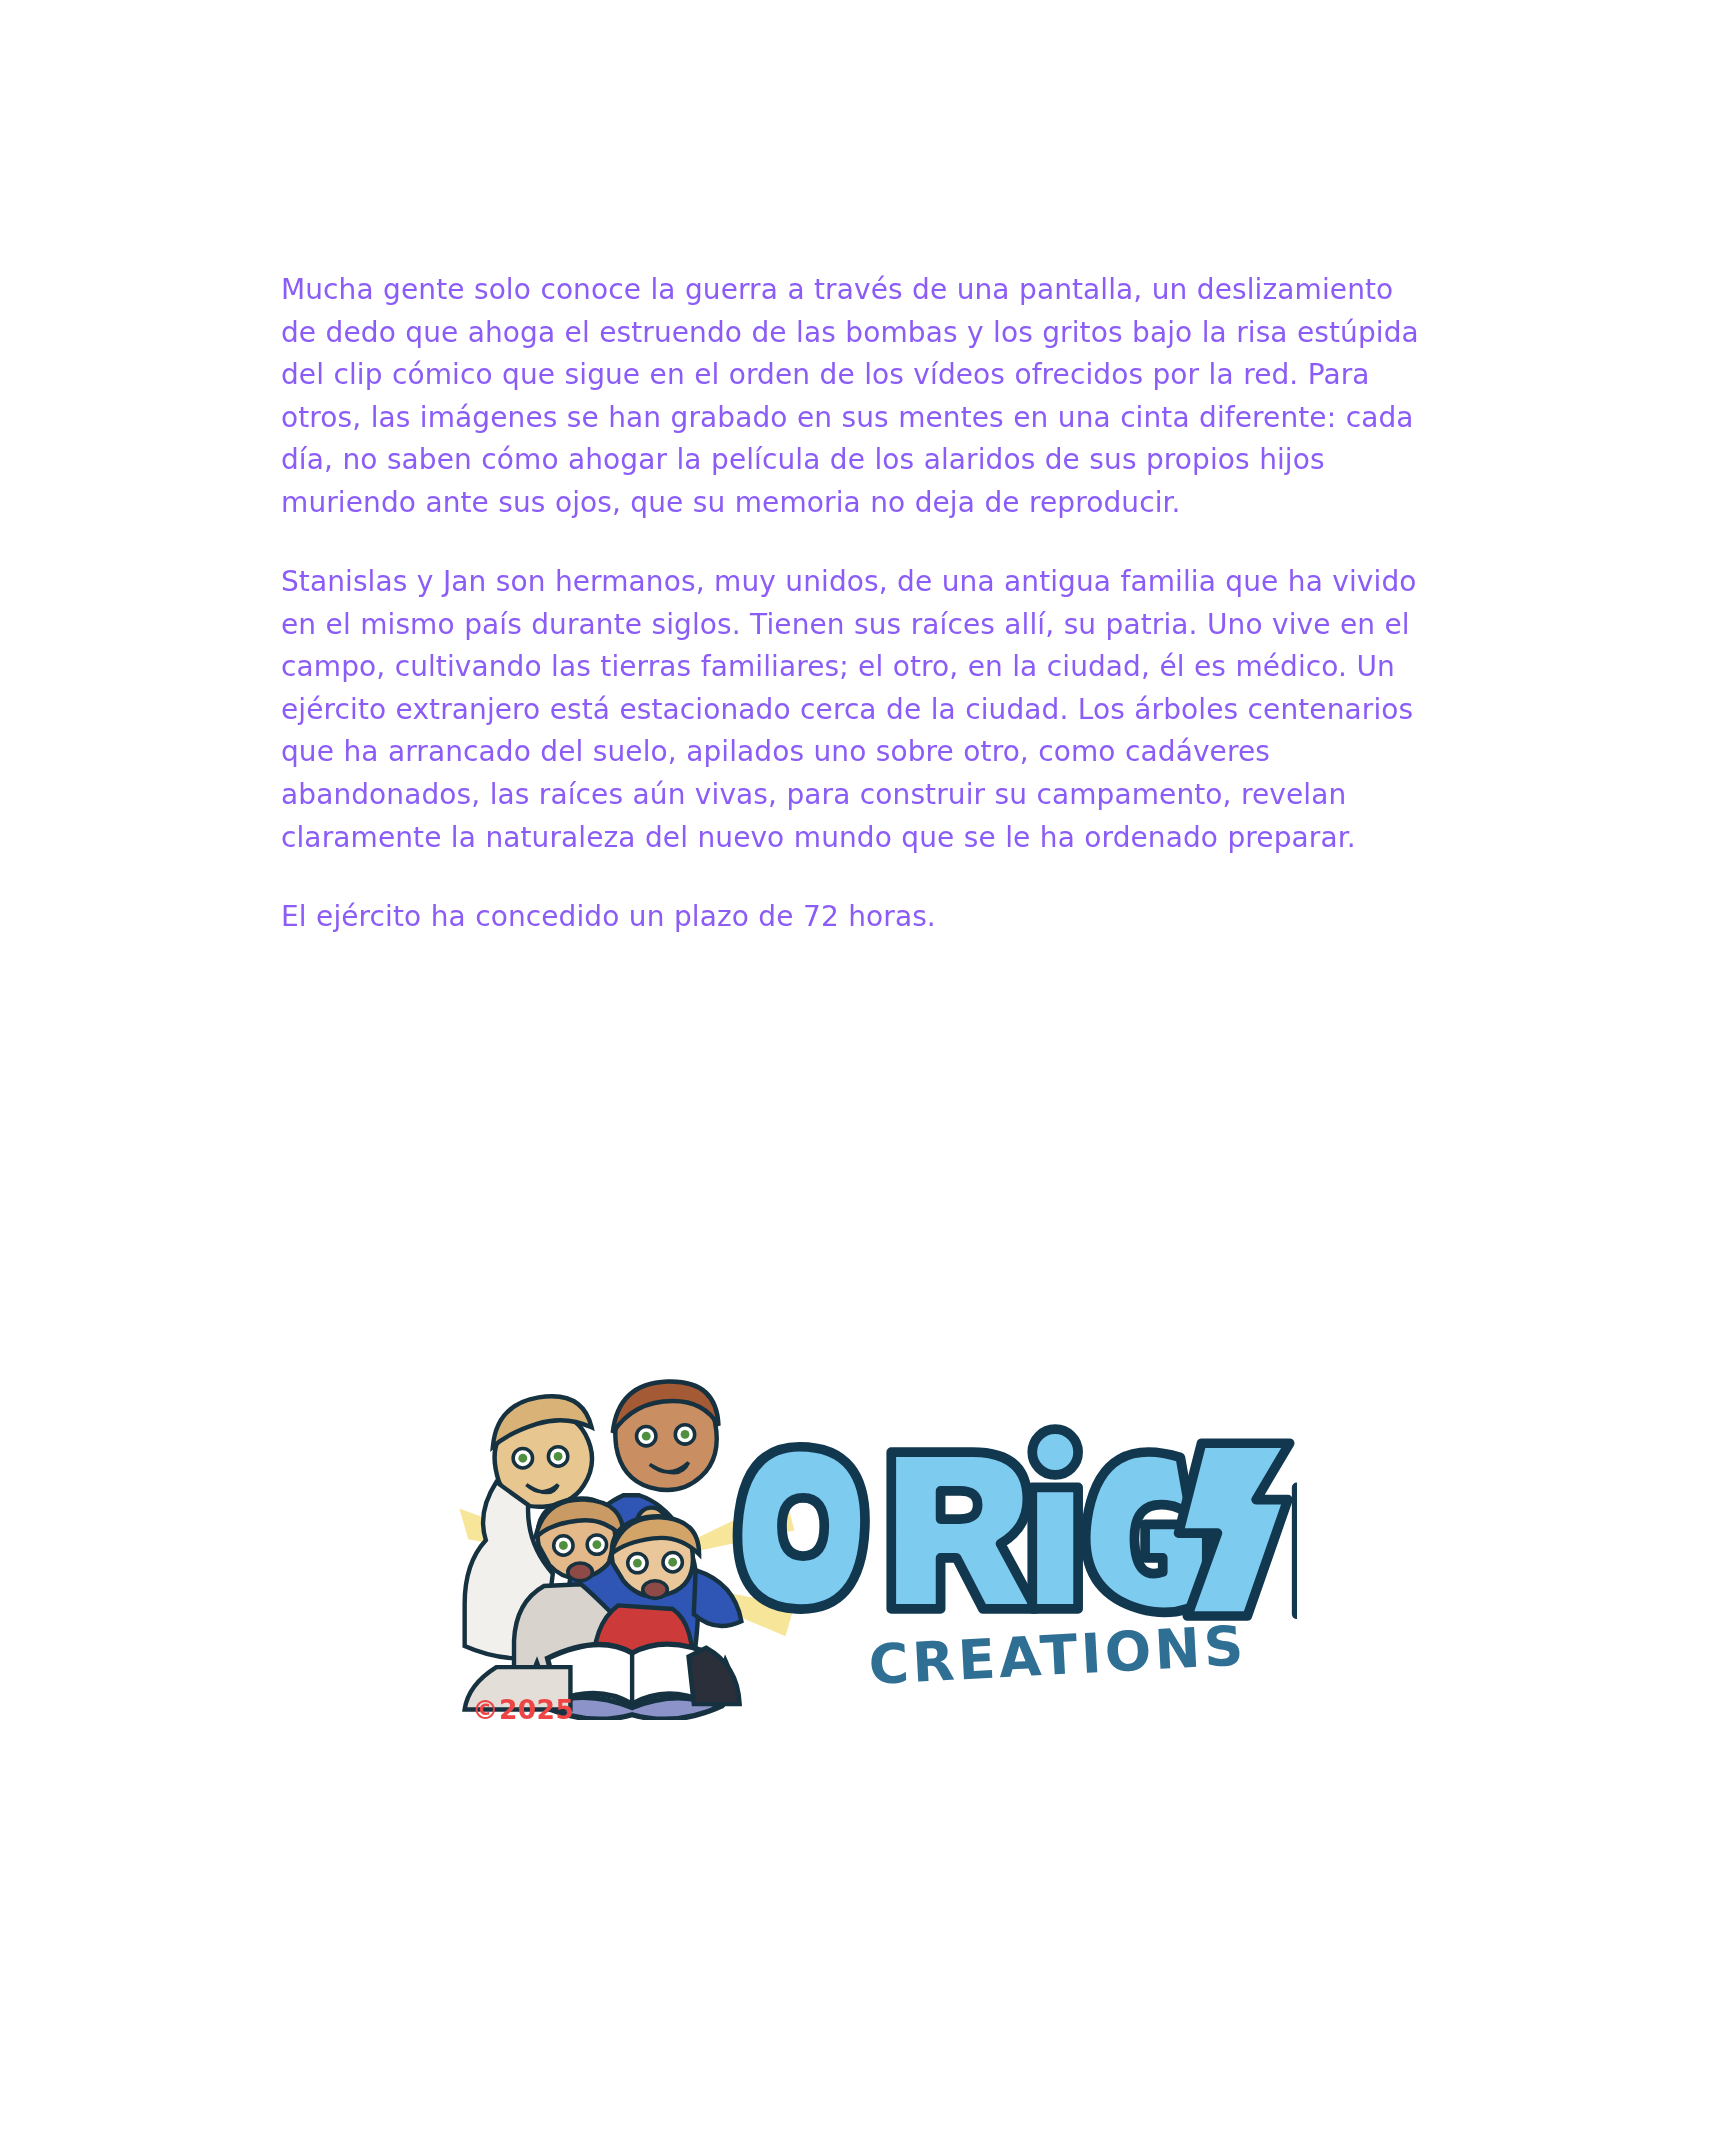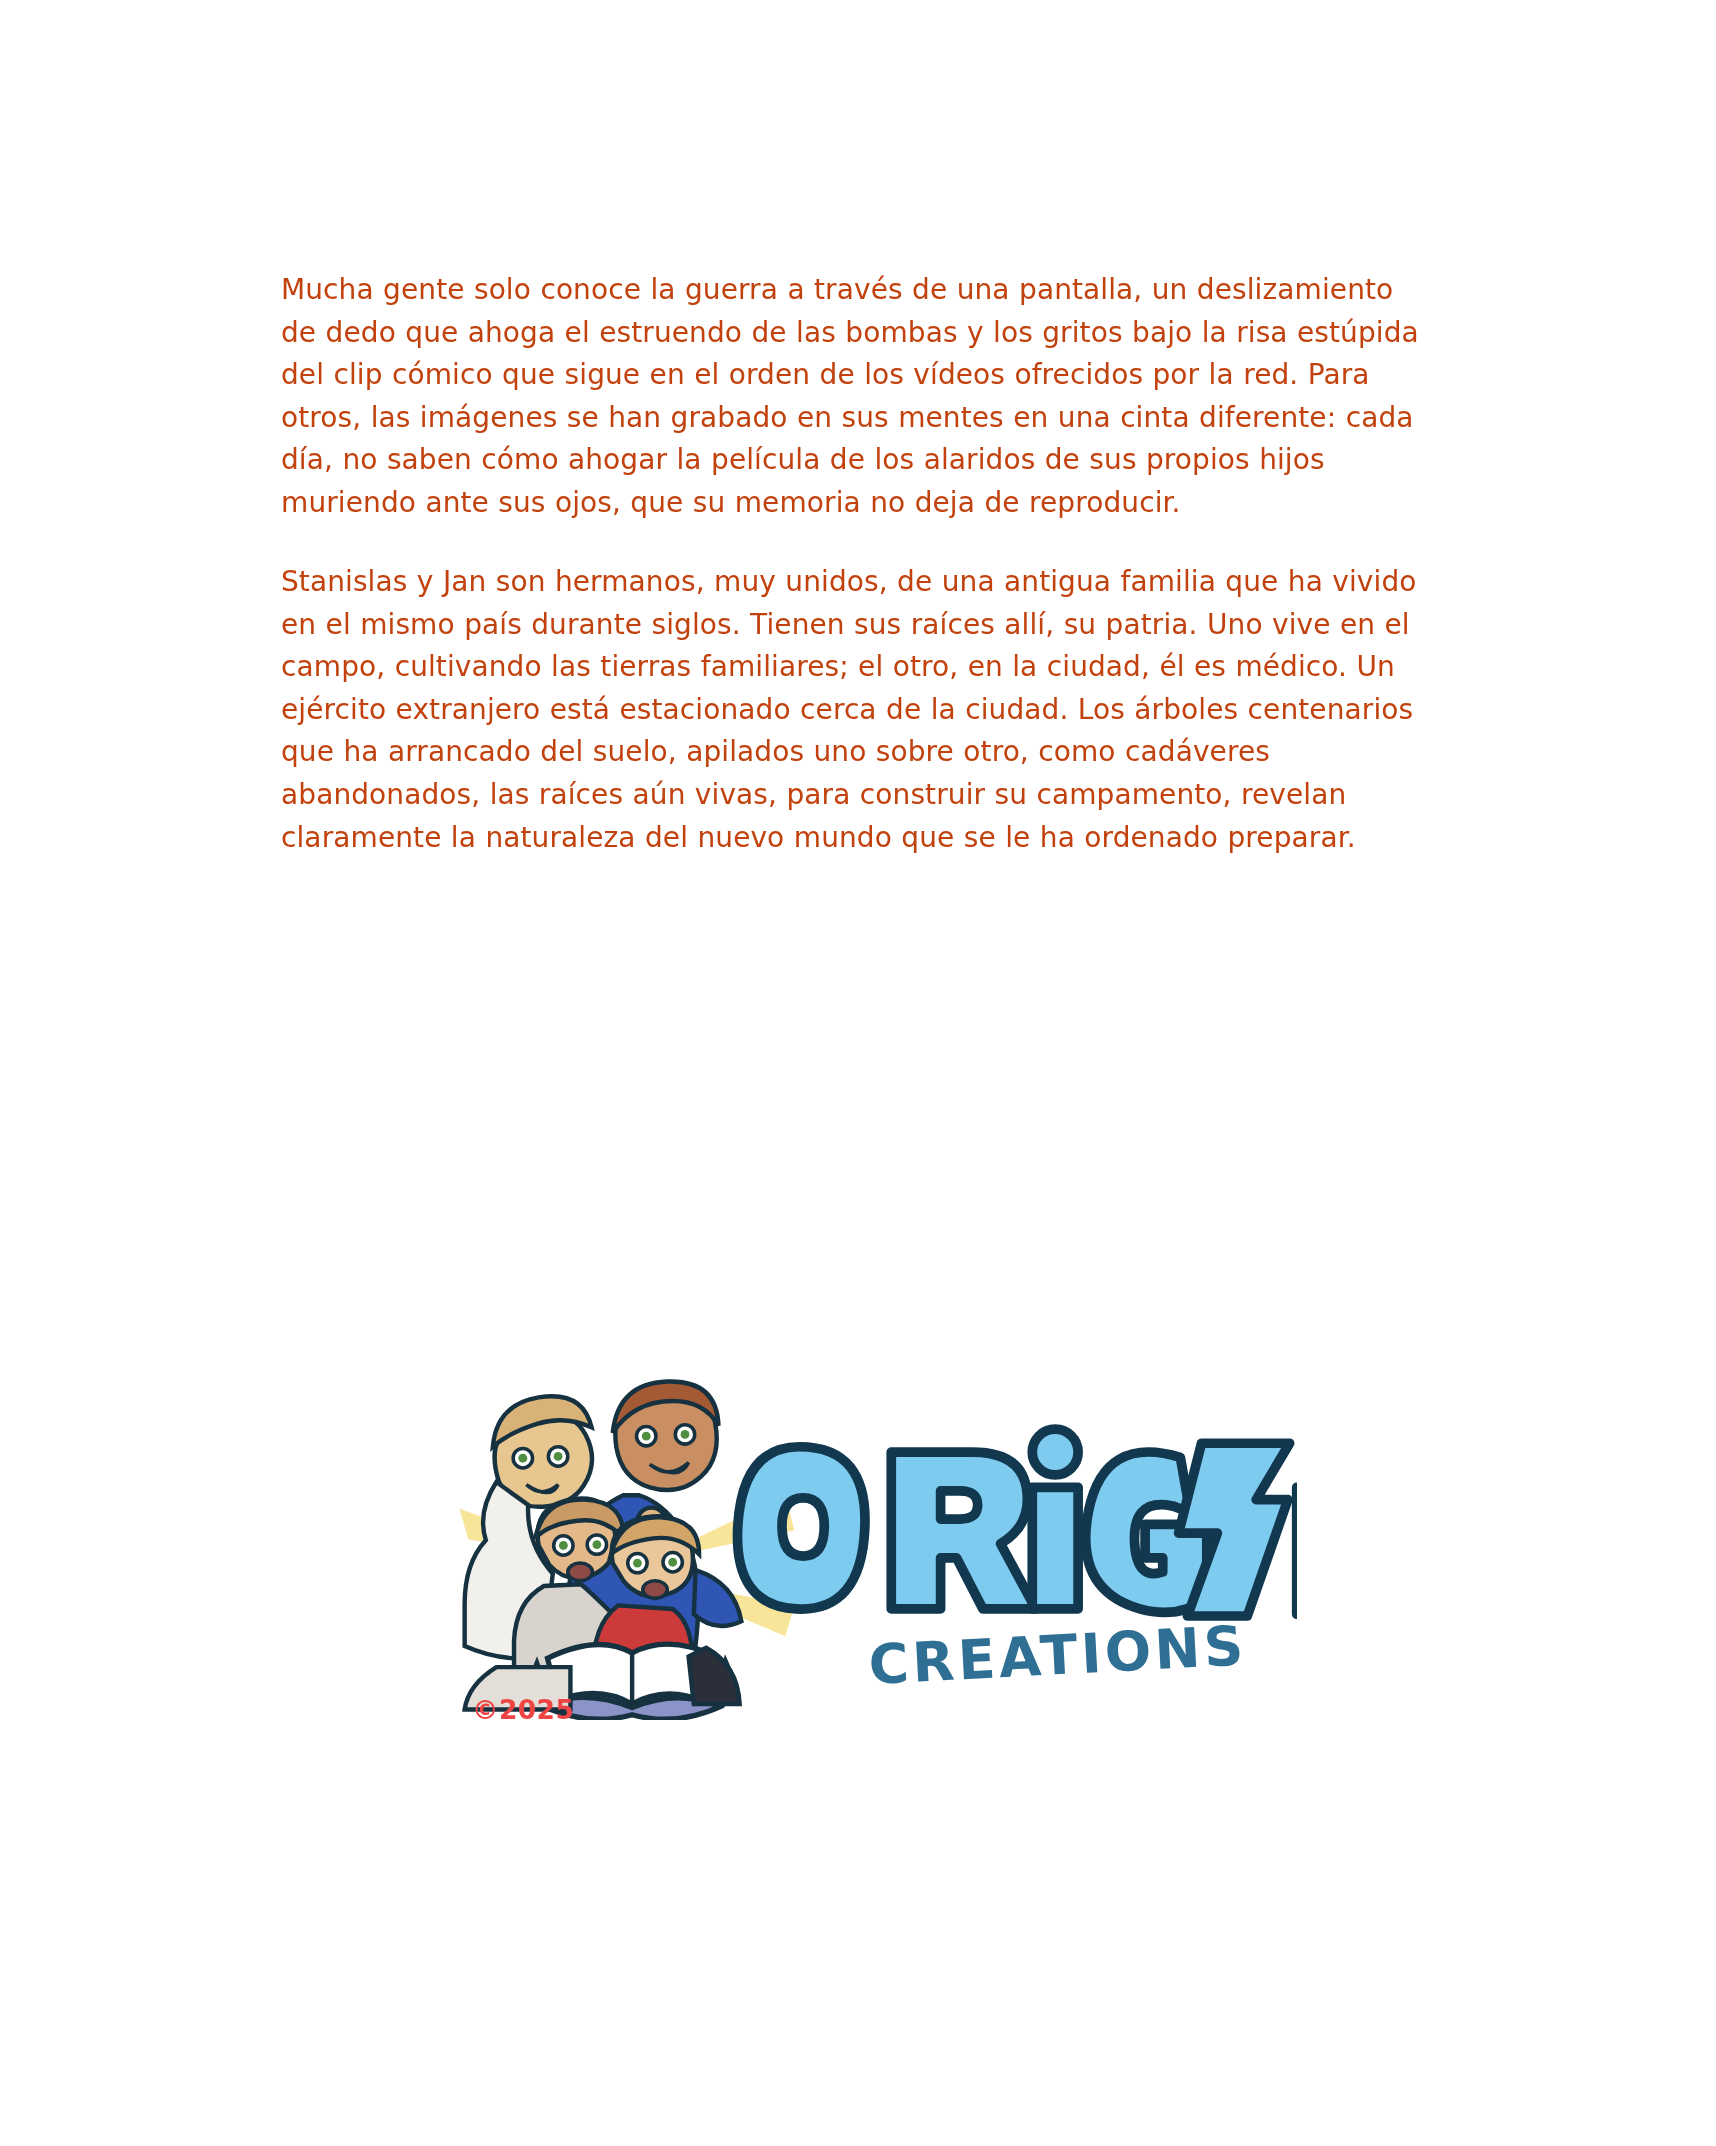--- a/index.html
+++ b/index.html
@@ -24,21 +24,21 @@
   .content {
     position: absolute;
     left: 281px;
     top: 269px;
     width: 1138px;
   }
   .para {
     font-size: 28px;
     line-height: 1.52;
     letter-spacing: 0.1px;
-    color: #c2410c;
+    color: #8b5cf6;
     margin: 0 0 37px 0;
     text-align: left;
     word-spacing: 0.4px;
   }
   .para:last-of-type {
     margin-bottom: 0;
   }
   .logo-block {
     position: absolute;
     left: 415px;
@@ -61,20 +61,21 @@
   }
 </style>
 </head>
 <body>
 
 <div class="page">
 
   <div class="content">
     <p class="para">Mucha gente solo conoce la guerra a través de una pantalla, un deslizamiento de dedo que ahoga el estruendo de las bombas y los gritos bajo la risa estúpida del clip cómico que sigue en el orden de los vídeos ofrecidos por la red. Para otros, las imágenes se han grabado en sus mentes en una cinta diferente: cada día, no saben cómo ahogar la película de los alaridos de sus propios hijos muriendo ante sus ojos, que su memoria no deja de reproducir.</p>
     <p class="para">Stanislas y Jan son hermanos, muy unidos, de una antigua familia que ha vivido en el mismo país durante siglos. Tienen sus raíces allí, su patria. Uno vive en el campo, cultivando las tierras familiares; el otro, en la ciudad, él es médico. Un ejército extranjero está estacionado cerca de la ciudad. Los árboles centenarios que ha arrancado del suelo, apilados uno sobre otro, como cadáveres abandonados, las raíces aún vivas, para construir su campamento, revelan claramente la naturaleza del nuevo mundo que se le ha ordenado preparar.</p>
+    <p class="para">El ejército ha concedido un plazo de 72 horas.</p>
   </div>
 
   <div class="logo-block">
     <svg class="logo-svg" width="882" height="379" viewBox="0 0 1000 430" xmlns="http://www.w3.org/2000/svg" aria-hidden="true">
 
       <g>
         <polygon points="50,190 225,255 60,225" fill="#f7e59a"></polygon>
         <polygon points="60,300 230,270 70,330" fill="#f7e59a"></polygon>
         <polygon points="420,175 265,250 430,215" fill="#f7e59a"></polygon>
         <polygon points="430,300 262,268 420,335" fill="#f7e59a"></polygon>

